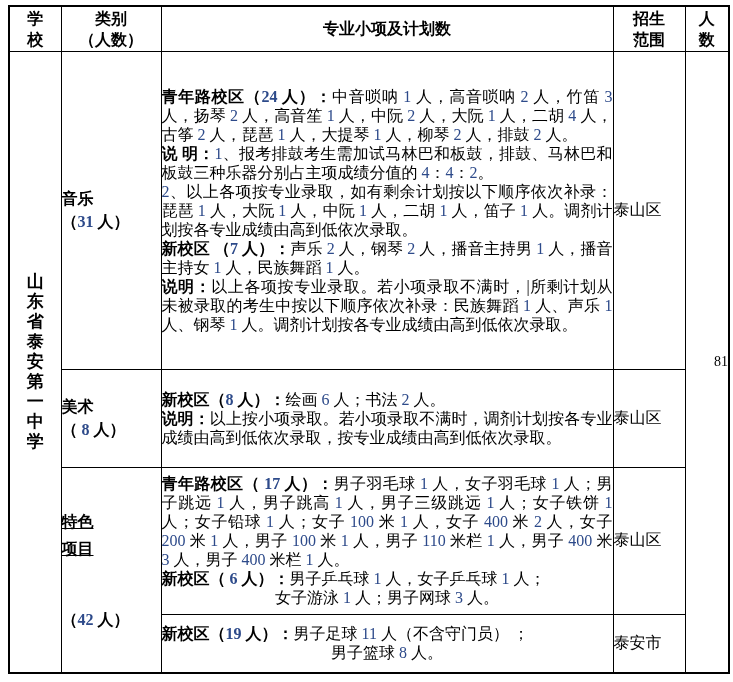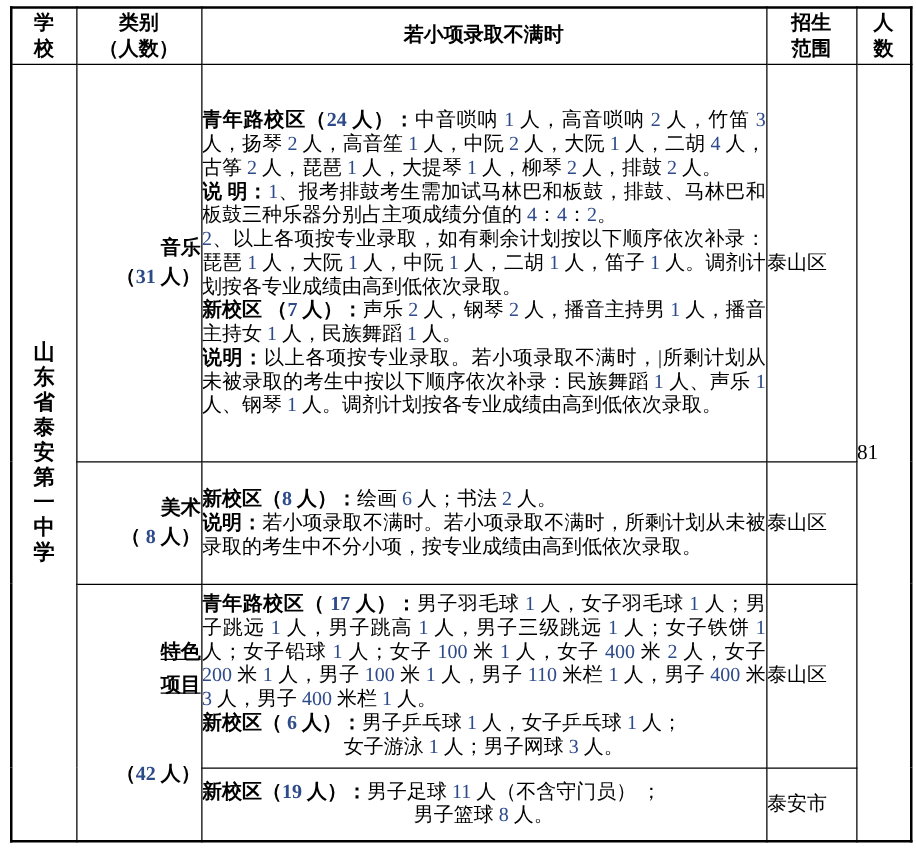--- a/index.html
+++ b/index.html
@@ -34,21 +34,21 @@
     white-space: pre-line;
   }
   .school-cell {
     text-align: center;
     font-weight: bold;
     font-size: 17px;
     line-height: 20px;
     white-space: pre-line;
   }
   .cat-cell {
-    text-align: right;
+    text-align: left;
     font-weight: bold;
     font-size: 16px;
     line-height: 23px;
     white-space: pre-line;
   }
   .cat-count-gap {
     margin-top: 23px;
   }
   .cat-name-tall {
     line-height: 27px;
@@ -63,22 +63,22 @@
   }
   .content-cell p { margin: 0; }
   .gap-before { margin-top: 19px; }
   .line-center { text-align: center; }
   .b { font-weight: bold; }
   .region-cell {
     text-align: left;
     font-size: 16px;
   }
   .total-cell {
-    text-align: left;
-    font-size: 17px;
+    text-align: right;
+    font-size: 14px;
   }
   .num { color: #2d4a8a; }
 </style>
 </head>
 <body>
 
 <div class="doc">
   <table class="grid">
     <colgroup>
       <col style="width:52px">
@@ -87,21 +87,21 @@
       <col style="width:72px">
       <col style="width:44px">
     </colgroup>
 
     <tbody>
         <tr style="height:45px">
       <th>学
 校</th>
       <th>类别
 （人数）</th>
-      <th>若小项录取不满时</th>
+      <th>专业小项及计划数</th>
       <th>招生
 范围</th>
       <th>人
 数</th>
     </tr>
 
     <tr style="height:318px">
       <td class="school-cell" rowspan="4">山
 东
 省
@@ -122,21 +122,21 @@
       </td>
       <td class="region-cell">泰山区</td>
       <td class="total-cell" rowspan="4">81</td>
     </tr>
 
     <tr style="height:98px">
       <td class="cat-cell dz">美术
 （ <span class="num">8</span> 人）</td>
       <td class="content-cell">
         <p><span class="b dz">新校区（<span class="num">8</span> 人）：</span><span class="dz">绘画 <span class="num">6</span> 人；书法 <span class="num">2</span> 人。</span></p>
-        <p><span class="b">说明：</span><span class="dz">若小项录取不满时。若小项录取不满时，所剩计划从未被录取的考生中不分小项，按专业成绩由高到低依次录取。</span></p>
+        <p><span class="b">说明：</span><span class="dz">以上按小项录取。若小项录取不满时，调剂计划按各专业成绩由高到低依次录取，按专业成绩由高到低依次录取。</span></p>
       </td>
       <td class="region-cell">泰山区</td>
     </tr>
 
     <tr style="height:147px">
       <td class="cat-cell" rowspan="2">
         <div class="cat-name-tall">特色
 项目</div>
         <div class="cat-count-gap dz">（<span class="num">42</span> 人）</div>
       </td>

